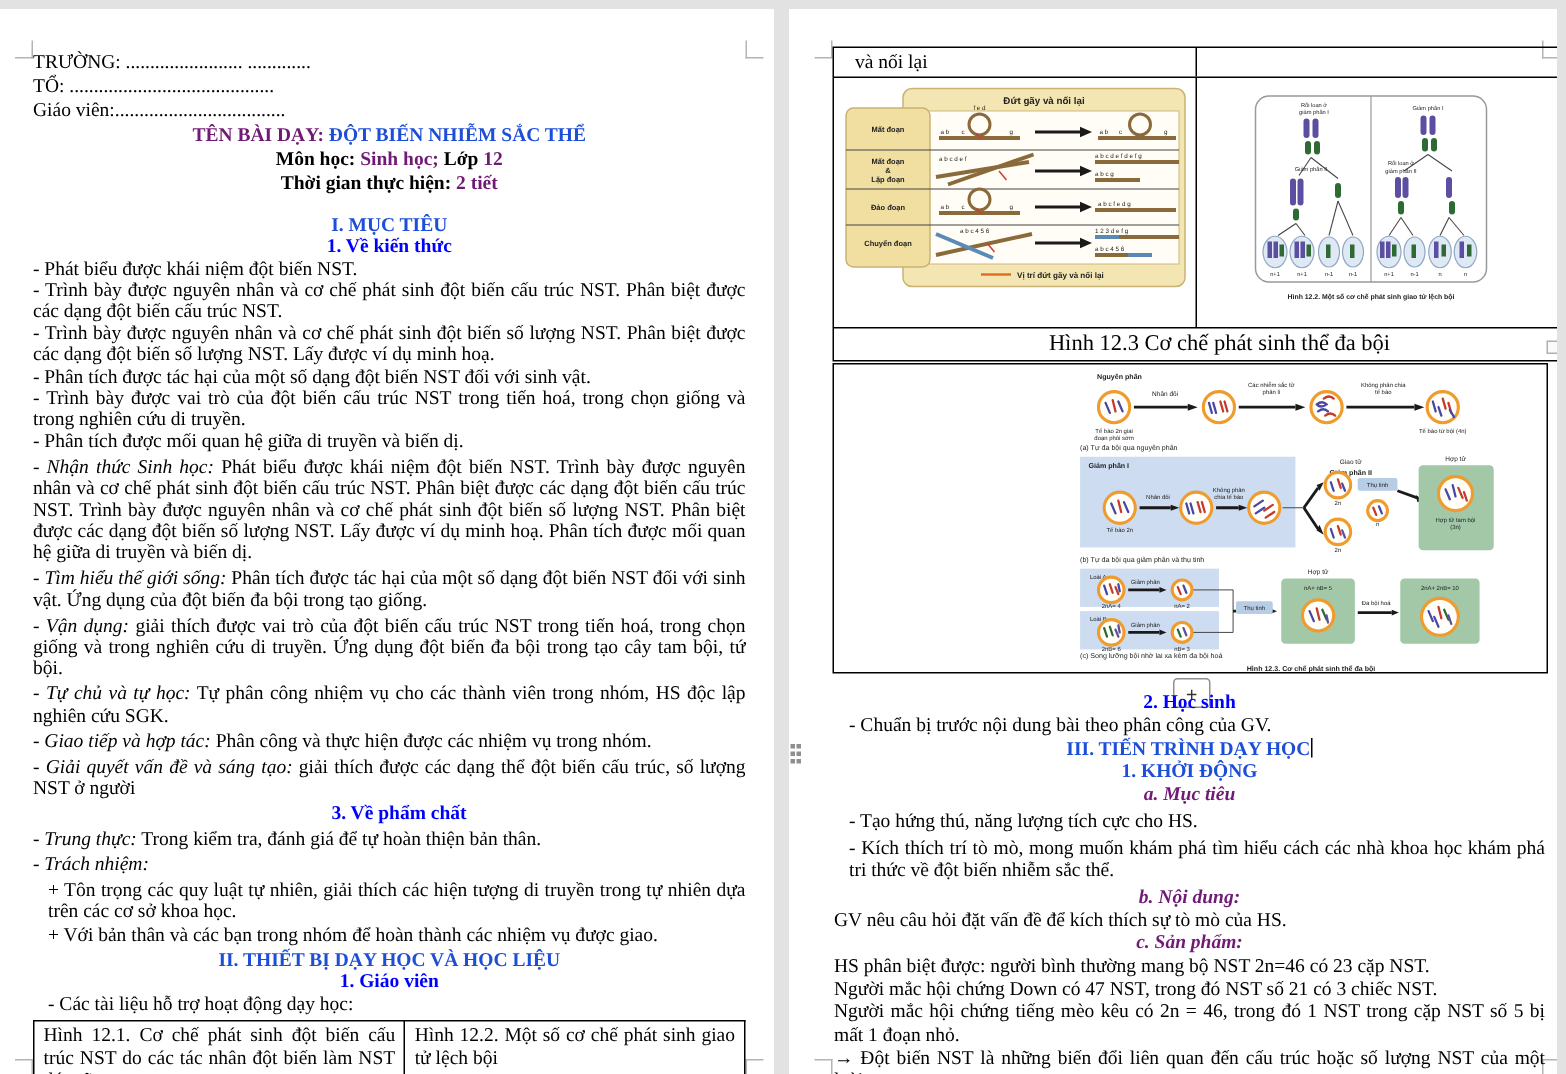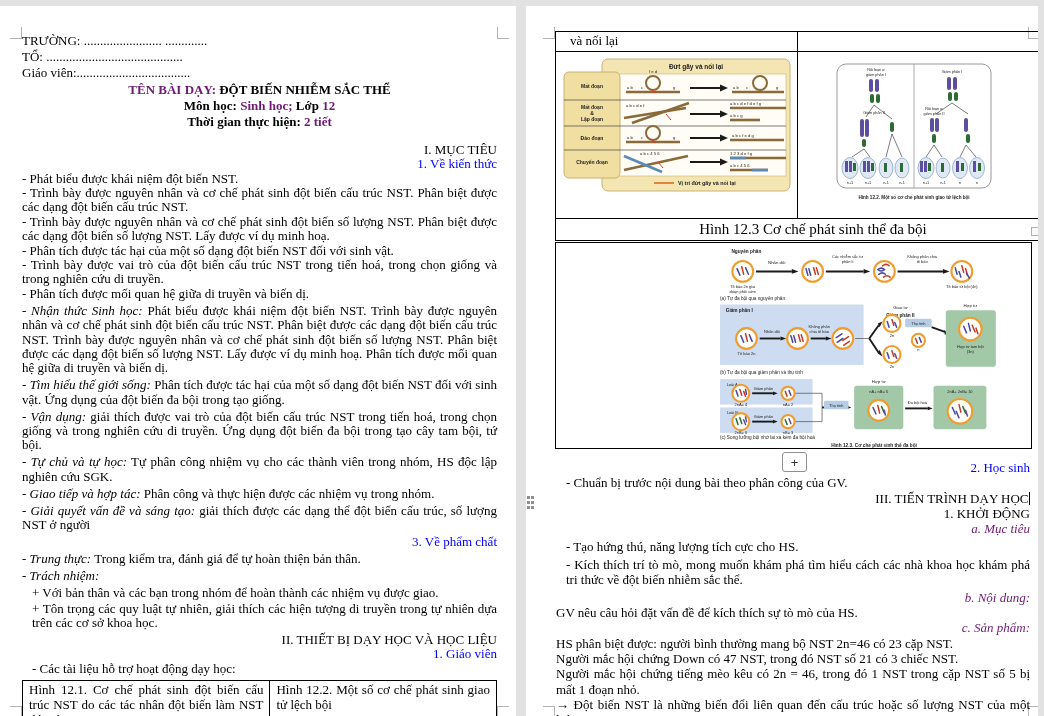--- a/index.html
+++ b/index.html
@@ -13,22 +13,22 @@
   .mark { position:absolute; width:12px; height:12px; border-color:#b4b4b4; }
   .m-tl { border-right:1px solid #b4b4b4; border-bottom:1px solid #b4b4b4; }
   .m-tr { border-left:1px solid #b4b4b4;  border-bottom:1px solid #b4b4b4; }
   .m-bl { border-right:1px solid #b4b4b4; border-top:1px solid #b4b4b4; }
   .m-br { border-left:1px solid #b4b4b4;  border-top:1px solid #b4b4b4; }
 
   
   .doccol { position:absolute; left:22px; top:27px; width:475px; font-size:13px; line-height:14.4px; text-align:justify; }
   .hdr { text-align:left; line-height:16.2px; }
   .ctr { text-align:center; line-height:16.4px; font-weight:bold; }
-  .red { color:#000000; } .blue { color:#0000ff; } .green { color:#701a75; } .it { font-style:italic; }
-  .sechdr { font-weight:normal; text-align:right; }
+  .red { color:#1d4ed8; } .blue { color:#0000ff; } .green { color:#701a75; } .it { font-style:italic; }
+  .sechdr { font-weight:bold; text-align:center; }
   .gap { height:12px; }
   .item { margin:2.5px 0; }
   .ind { padding-left:13px; }
   .ind10 { padding-left:10px; }
   .plus { padding-left:10px; margin:2px 0; }
 
   table.mat { border-collapse:collapse; width:475px; margin-top:4px; }
   table.mat td { border:1px solid #000; font-size:13px; line-height:15.2px; padding:1px 6px 2px 6px; vertical-align:top; text-align:justify; }
   td.c1 { width:248px; } td.c2 { width:227px; }
 
@@ -106,22 +106,22 @@
     <p>- Phân tích được mối quan hệ giữa di truyền và biến dị.</p>
     <p class="item"><span class="it">- Nhận thức Sinh học:</span><span> Phát biểu được khái niệm đột biến NST. Trình bày được nguyên nhân và cơ chế phát sinh đột biến cấu trúc NST. Phân biệt được các dạng đột biến cấu trúc NST. Trình bày được nguyên nhân và cơ chế phát sinh đột biến số lượng NST. Phân biệt được các dạng đột biến số lượng NST. Lấy được ví dụ minh hoạ. Phân tích được mối quan hệ giữa di truyền và biến dị.</span></p>
     <p class="item"><span class="it">- Tìm hiểu thế giới sống:</span><span> Phân tích được tác hại của một số dạng đột biến NST đối với sinh vật. Ứng dụng của đột biến đa bội trong tạo giống.</span></p>
     <p class="item"><span class="it">- Vận dụng:</span><span> giải thích được vai trò của đột biến cấu trúc NST trong tiến hoá, trong chọn giống và trong nghiên cứu di truyền. Ứng dụng đột biến đa bội trong tạo cây tam bội, tứ bội.</span></p>
     <p class="item"><span class="it">- Tự chủ và tự học:</span><span> Tự phân công nhiệm vụ cho các thành viên trong nhóm, HS độc lập nghiên cứu SGK.</span></p>
     <p class="item"><span class="it">- Giao tiếp và hợp tác:</span><span> Phân công và thực hiện được các nhiệm vụ trong nhóm.</span></p>
     <p class="item"><span class="it">- Giải quyết vấn đề và sáng tạo:</span><span> giải thích được các dạng thể đột biến cấu trúc, số lượng NST ở người</span></p>
     <p class="sechdr blue ind">3. Về phẩm chất</p>
     <p class="item"><span class="it">- Trung thực:</span><span> Trong kiểm tra, đánh giá để tự hoàn thiện bản thân.</span></p>
     <p class="item"><span class="it">- Trách nhiệm:</span></p>
+    <p class="plus">+ Tôn trọng các quy luật tự nhiên, giải thích các hiện tượng di truyền trong tự nhiên dựa trên các cơ sở khoa học.</p>
     <p class="plus">+ Với bản thân và các bạn trong nhóm để hoàn thành các nhiệm vụ được giao.</p>
-    <p class="plus">+ Tôn trọng các quy luật tự nhiên, giải thích các hiện tượng di truyền trong tự nhiên dựa trên các cơ sở khoa học.</p>
     <p class="sechdr red">II. THIẾT BỊ DẠY HỌC VÀ HỌC LIỆU</p>
     <p class="sechdr blue">1. Giáo viên</p>
     <p class="ind10">- Các tài liệu hỗ trợ hoạt động dạy học:</p>
     <table class="mat">
       <tbody>
           <tr>
         <td class="c1">Hình 12.1. Cơ chế phát sinh đột biến cấu trúc NST do các tác nhân đột biến làm NST đứt gãy</td>
         <td class="c2">Hình 12.2. Một số cơ chế phát sinh giao tử lệch bội</td>
       </tr>
     </tbody>

